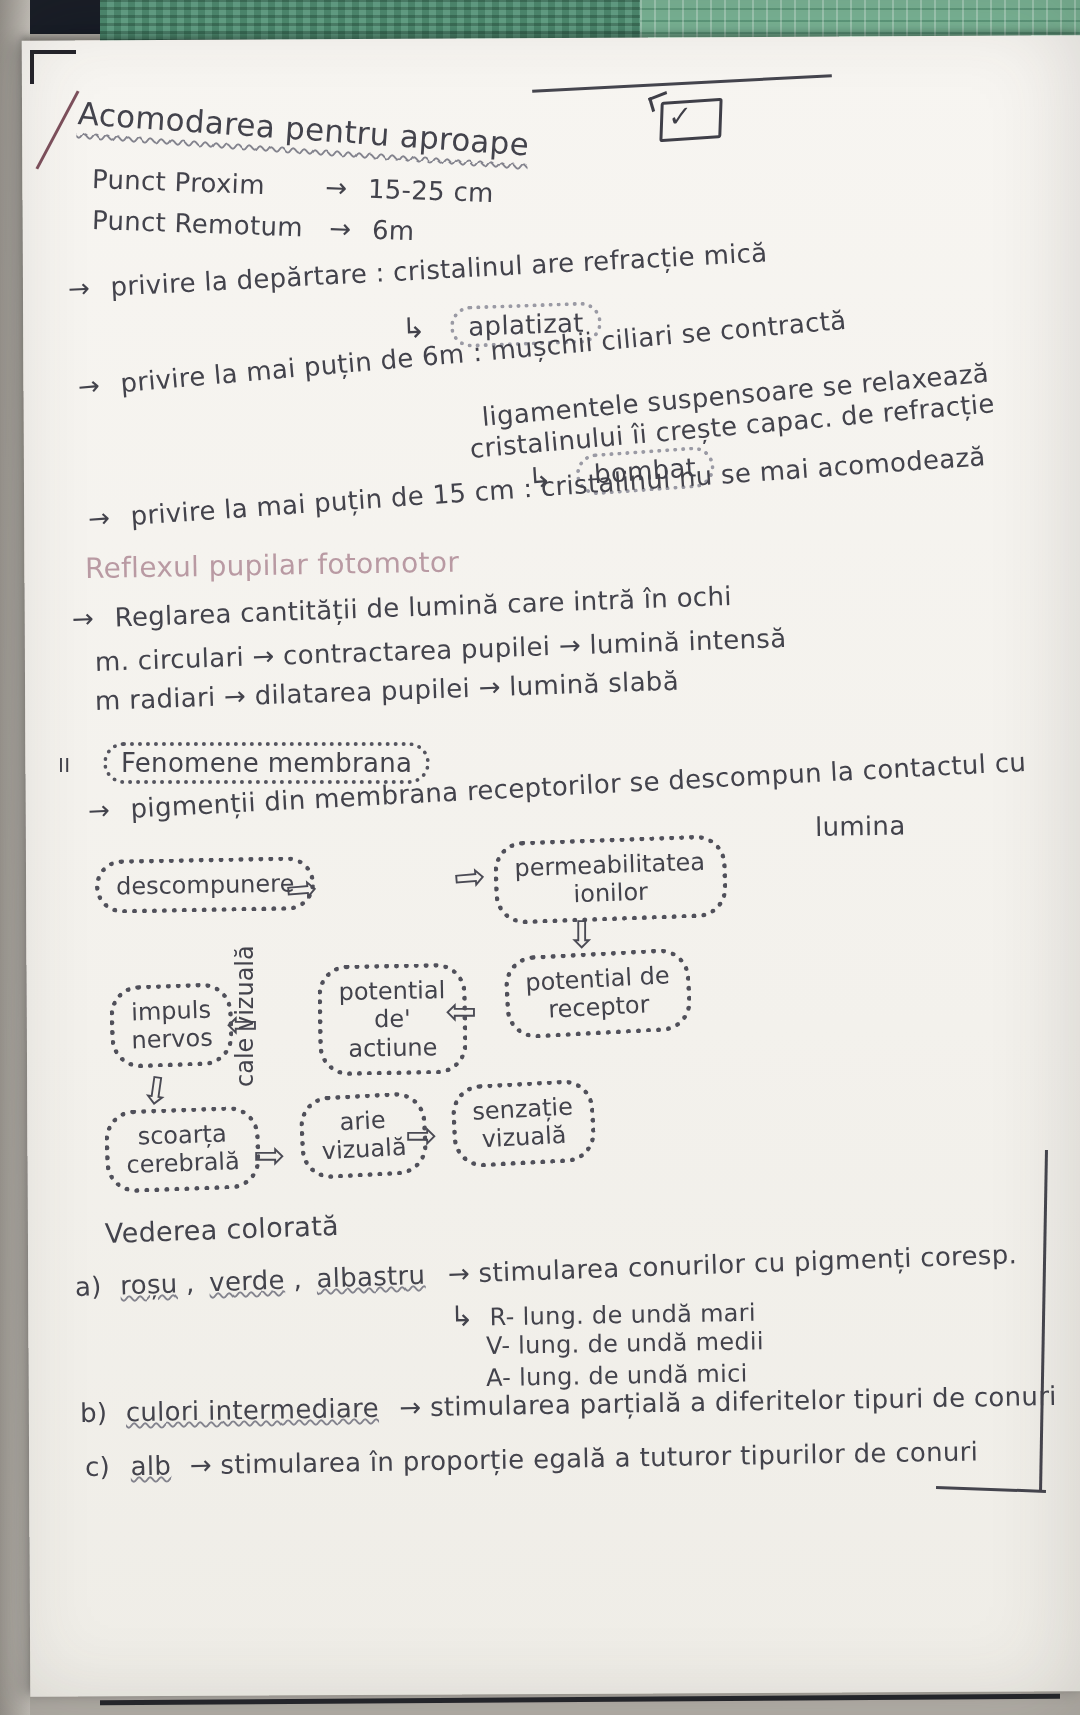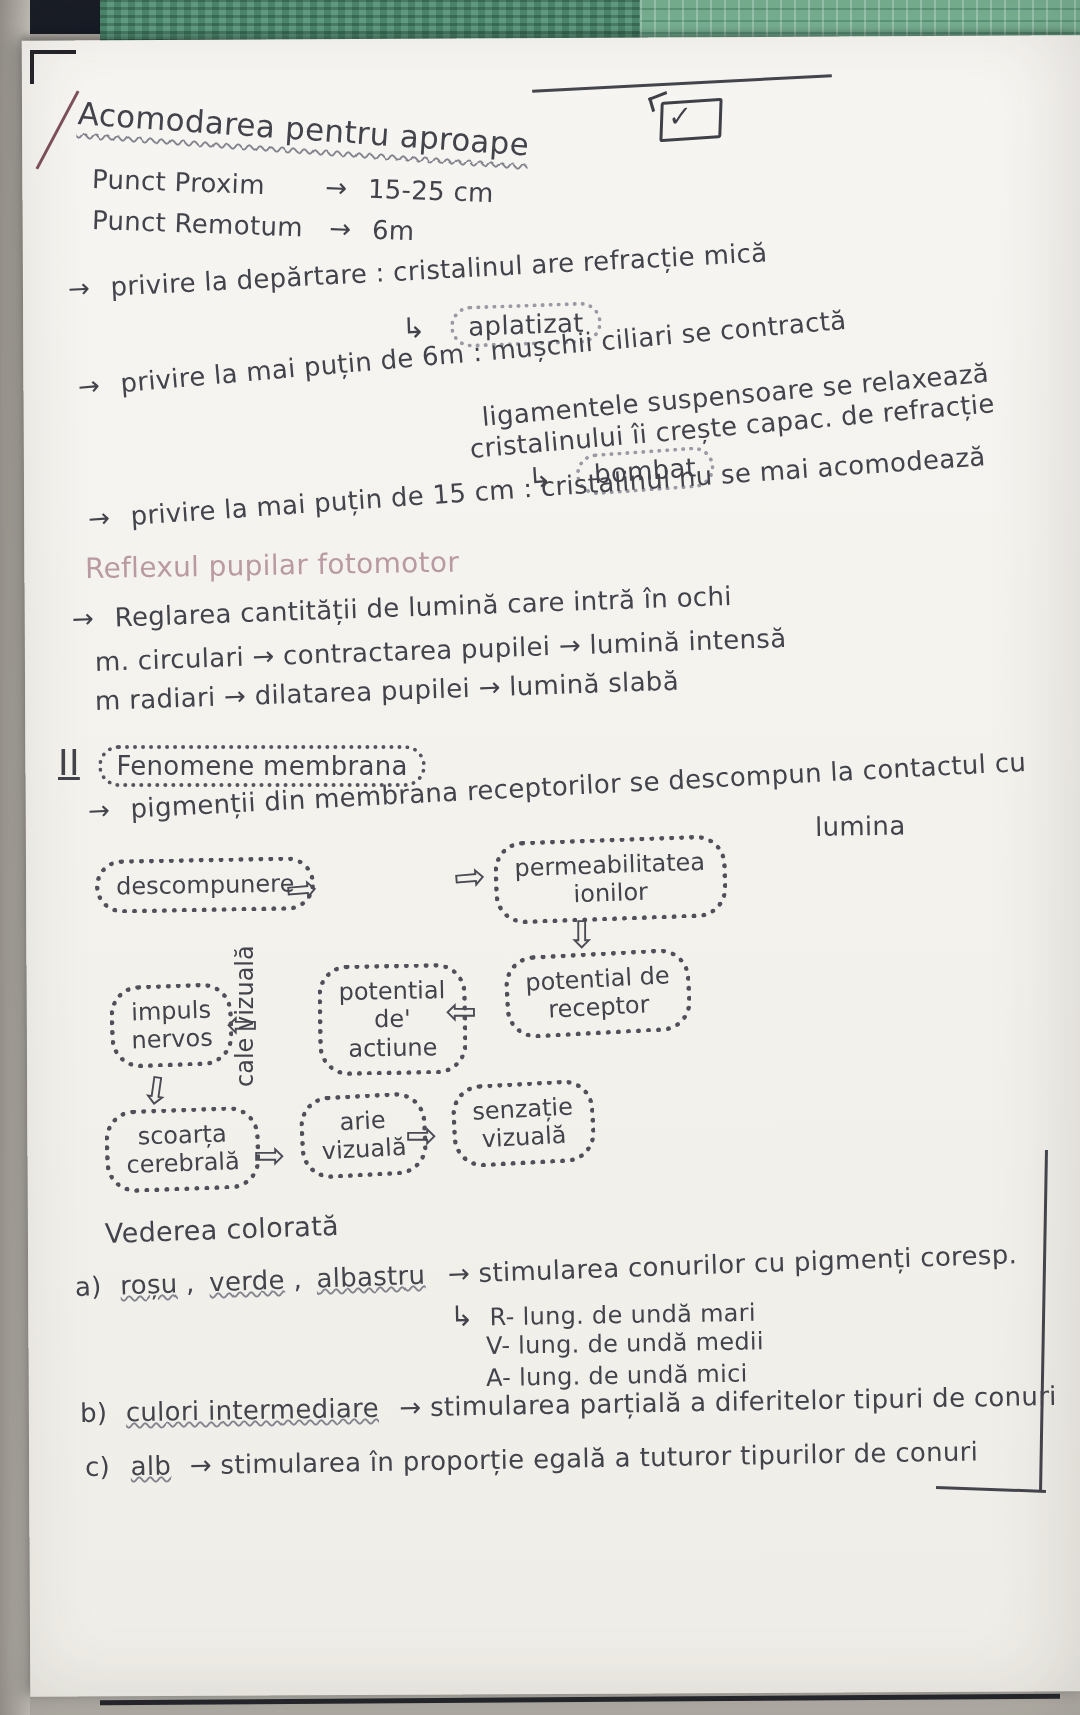--- a/index.html
+++ b/index.html
@@ -34,21 +34,21 @@
   .hook{display:inline-block;margin-right:8px;font-size:28px;}
   .cloud{position:absolute;border:5px dotted #50505a;border-radius:30px;padding:8px 16px;
          text-align:center;font-size:24px;line-height:1.18;color:var(--ink);
          white-space:pre-line;transform-origin:center;}
   .cloud-inline{display:inline-block;border:4px dotted #9a9aa4;border-radius:24px;
          padding:2px 14px;margin-left:8px;}
   .cloud-inline.dark{border-color:#55555f;}
   .blockarrow{position:absolute;font-size:38px;color:#4a4a54;line-height:1;}
   .vlabel{position:absolute;font-size:24px;color:var(--ink);white-space:nowrap;
           transform:rotate(-90deg);transform-origin:center;}
-  .numeral{display:inline-block;margin-right:2px;font-size:36px;text-decoration:underline;}
+  .numeral{display:inline-block;margin-right:16px;font-size:20px;}
   
   .stroke{position:absolute;background:#45454e;}
   .slash{position:absolute;width:3px;height:88px;background:#7d505c;transform:rotate(28deg);}
   .corner{position:absolute;width:42px;height:30px;border-left:4px solid #23232a;border-top:4px solid #23232a;}
   .doodle{position:absolute;width:56px;height:34px;border:3px solid #3f3f48;border-radius:3px;
           transform:rotate(-4deg) skewX(-6deg);}
   .doodle-flag{position:absolute;left:-14px;top:-11px;width:16px;height:12px;
           border-left:3px solid #3f3f48;border-top:3px solid #3f3f48;transform:rotate(-18deg);}
   .doodle-check{position:absolute;left:5px;top:-4px;font-size:28px;color:#3f3f48;}
   .sub{font-size:24px;}

